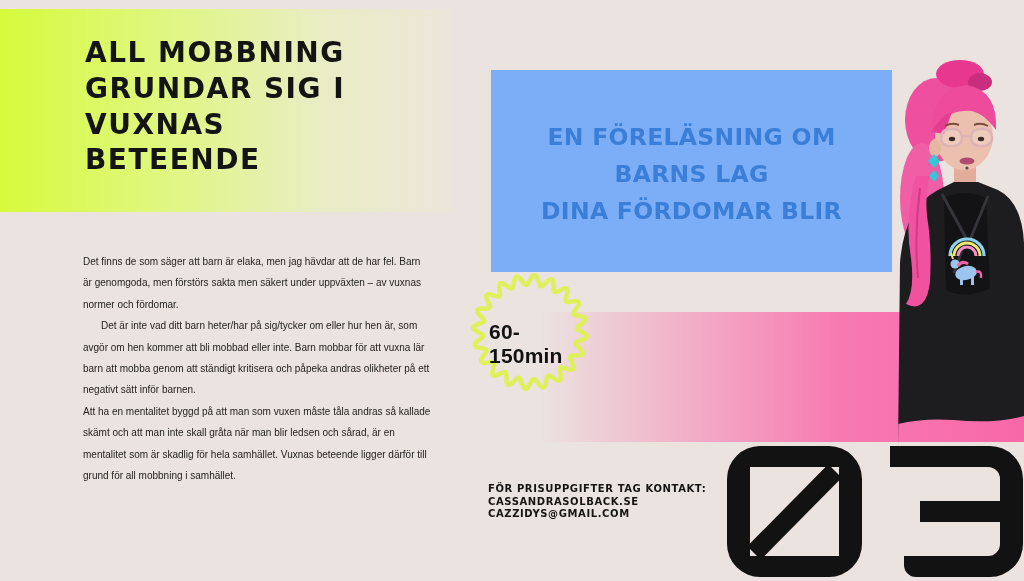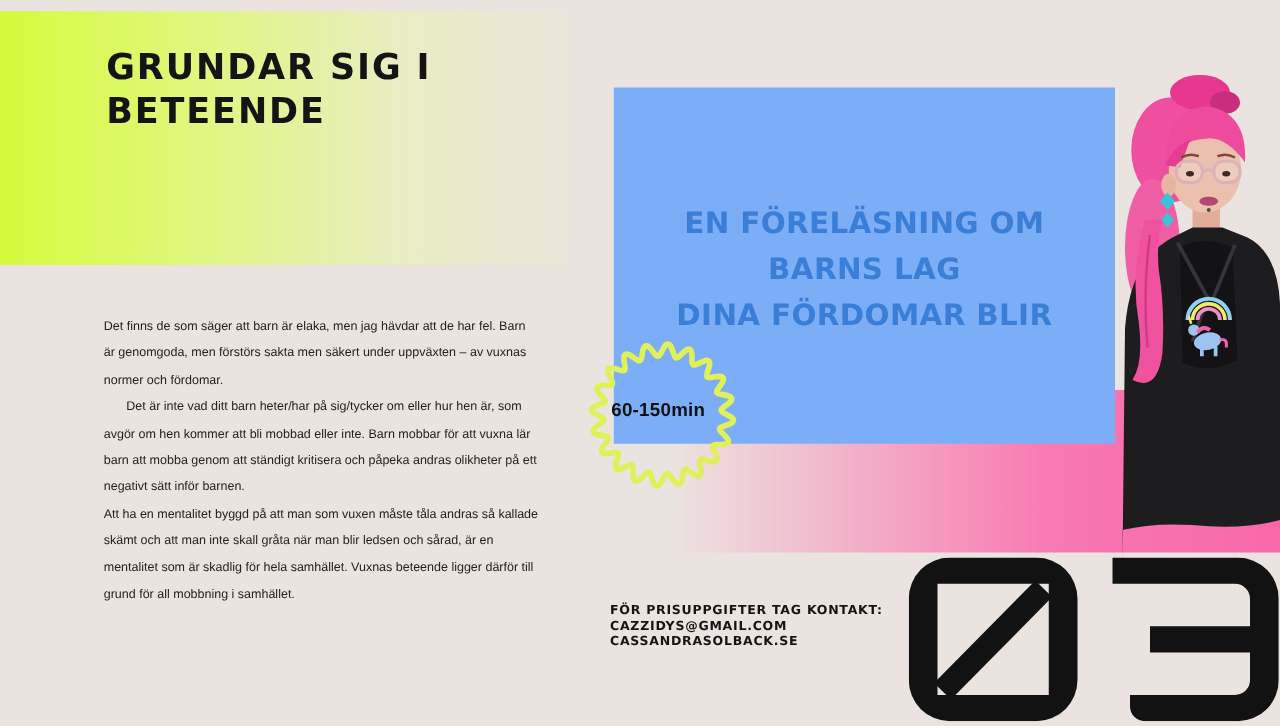--- a/index.html
+++ b/index.html
@@ -16,56 +16,58 @@
     font-family:"DejaVu Sans",sans-serif;font-weight:800;
     font-size:28px;line-height:35px;letter-spacing:1.5px;transform:scaleY(1.02);}
 
   
   #body-copy{left:83px;top:251px;width:348px;color:#242220;
     font-size:10px;line-height:21.4px;}
   #body-copy p{margin:0;}
   #body-copy p.indent{text-indent:18px;}
 
   
-  #blue-box{left:491px;top:70px;width:401px;height:285px;background:#7caef7;
+  #blue-box{left:491px;top:70px;width:401px;height:202px;background:#7caef7;
     display:flex;flex-direction:column;justify-content:center;align-items:center;
     padding-top:6px;box-sizing:border-box;}
   #blue-box .bline{color:#3b7ed7;font-family:"DejaVu Sans",sans-serif;
     font-weight:700;font-size:23.5px;line-height:37px;letter-spacing:0.3px;
     white-space:nowrap;text-align:center;}
 
   
   #pink-block{left:540px;top:312px;width:484px;height:130px;
     background:linear-gradient(90deg,rgba(248,104,168,0) 0%,rgba(248,134,180,.55) 30%,#f879b1 62%,#f868a8 100%);}
 
   
   #starburst{left:470px;top:272px;width:120px;height:120px;}
   #duration-label{left:489px;top:320px;width:92px;color:#111;
-    font-weight:700;font-size:15px;letter-spacing:0.2px;}
+    font-weight:700;font-size:21px;letter-spacing:0.2px;}
 
   
   #contact{left:488px;top:483px;color:#161412;
     font-family:"DejaVu Sans",sans-serif;font-weight:700;
     font-size:10px;line-height:12.5px;letter-spacing:0.6px;}
 
   
   #page-number-svg{left:727px;top:446px;width:296px;height:131px;}
 
   
   #photo{left:884px;top:58px;width:140px;height:390px;}
 </style>
 </head>
 <body>
 
 <div class="abs" id="lime-block"></div>
 
 <div class="abs" id="pink-block"></div>
 
 <div class="abs" id="title">
+  <div>ALL MOBBNING</div>
   <div>GRUNDAR SIG I</div>
+  <div>VUXNAS</div>
   <div>BETEENDE</div>
 </div>
 
 <div class="abs" id="body-copy">
   <p>Det finns de som säger att barn är elaka, men jag hävdar att de har fel. Barn är genomgoda, men förstörs sakta men säkert under uppväxten – av vuxnas normer och fördomar.</p>
   <p class="indent">Det är inte vad ditt barn heter/har på sig/tycker om eller hur hen är, som avgör om hen kommer att bli mobbad eller inte. Barn mobbar för att vuxna lär barn att mobba genom att ständigt kritisera och påpeka andras olikheter på ett negativt sätt inför barnen.</p>
   <p>Att ha en mentalitet byggd på att man som vuxen måste tåla andras så kallade skämt och att man inte skall gråta när man blir ledsen och sårad, är en mentalitet som är skadlig för hela samhället. Vuxnas beteende ligger därför till grund för all mobbning i samhället.</p>
 </div>
 
 <div class="abs" id="blue-box">
@@ -74,22 +76,22 @@
   <div class="bline">DINA FÖRDOMAR BLIR</div>
 </div>
 
 <svg class="abs" id="starburst" viewBox="0 0 120 120">
   <polygon id="starburst-path" points="112.0,60.0 114.5,61.4 116.3,62.9 116.8,64.5 116.0,65.9 114.0,67.1 111.4,68.1 108.7,69.0 106.6,69.9 105.7,71.0 106.0,72.3 107.5,74.1 109.5,76.1 111.4,78.2 112.6,80.2 112.7,81.8 111.5,82.9 109.2,83.5 106.3,83.6 103.5,83.6 101.3,83.8 100.1,84.6 100.0,86.0 100.8,88.0 102.1,90.6 103.2,93.2 103.8,95.4 103.3,97.0 101.9,97.7 99.5,97.5 96.8,96.8 94.1,95.9 91.9,95.4 90.5,95.7 90.0,97.0 90.1,99.3 90.6,102.1 90.9,104.9 90.7,107.2 89.8,108.6 88.2,108.8 86.0,107.9 83.6,106.3 81.3,104.7 79.4,103.5 78.0,103.4 77.1,104.5 76.5,106.7 76.1,109.5 75.5,112.3 74.6,114.4 73.3,115.4 71.7,115.1 69.9,113.6 68.1,111.4 66.5,109.1 65.0,107.4 63.7,106.9 62.5,107.6 61.3,109.5 60.0,112.0 58.6,114.5 57.1,116.3 55.5,116.8 54.1,116.0 52.9,114.0 51.9,111.4 51.0,108.7 50.1,106.6 49.0,105.7 47.7,106.0 45.9,107.5 43.9,109.5 41.8,111.4 39.8,112.6 38.2,112.7 37.1,111.5 36.5,109.2 36.4,106.3 36.4,103.5 36.2,101.3 35.4,100.1 34.0,100.0 32.0,100.8 29.4,102.1 26.8,103.2 24.6,103.8 23.0,103.3 22.3,101.9 22.5,99.5 23.2,96.8 24.1,94.1 24.6,91.9 24.3,90.5 23.0,90.0 20.7,90.1 17.9,90.6 15.1,90.9 12.8,90.7 11.4,89.8 11.2,88.2 12.1,86.0 13.7,83.6 15.3,81.3 16.5,79.4 16.6,78.0 15.5,77.1 13.3,76.5 10.5,76.1 7.7,75.5 5.6,74.6 4.6,73.3 4.9,71.7 6.4,69.9 8.6,68.1 10.9,66.5 12.6,65.0 13.1,63.7 12.4,62.5 10.5,61.3 8.0,60.0 5.5,58.6 3.7,57.1 3.2,55.5 4.0,54.1 6.0,52.9 8.6,51.9 11.3,51.0 13.4,50.1 14.3,49.0 14.0,47.7 12.5,45.9 10.5,43.9 8.6,41.8 7.4,39.8 7.3,38.2 8.5,37.1 10.8,36.5 13.7,36.4 16.5,36.4 18.7,36.2 19.9,35.4 20.0,34.0 19.2,32.0 17.9,29.4 16.8,26.8 16.2,24.6 16.7,23.0 18.1,22.3 20.5,22.5 23.2,23.2 25.9,24.1 28.1,24.6 29.5,24.3 30.0,23.0 29.9,20.7 29.4,17.9 29.1,15.1 29.3,12.8 30.2,11.4 31.8,11.2 34.0,12.1 36.4,13.7 38.7,15.3 40.6,16.5 42.0,16.6 42.9,15.5 43.5,13.3 43.9,10.5 44.5,7.7 45.4,5.6 46.7,4.6 48.3,4.9 50.1,6.4 51.9,8.6 53.5,10.9 55.0,12.6 56.3,13.1 57.5,12.4 58.7,10.5 60.0,8.0 61.4,5.5 62.9,3.7 64.5,3.2 65.9,4.0 67.1,6.0 68.1,8.6 69.0,11.3 69.9,13.4 71.0,14.3 72.3,14.0 74.1,12.5 76.1,10.5 78.2,8.6 80.2,7.4 81.8,7.3 82.9,8.5 83.5,10.8 83.6,13.7 83.6,16.5 83.8,18.7 84.6,19.9 86.0,20.0 88.0,19.2 90.6,17.9 93.2,16.8 95.4,16.2 97.0,16.7 97.7,18.1 97.5,20.5 96.8,23.2 95.9,25.9 95.4,28.1 95.7,29.5 97.0,30.0 99.3,29.9 102.1,29.4 104.9,29.1 107.2,29.3 108.6,30.2 108.8,31.8 107.9,34.0 106.3,36.4 104.7,38.7 103.5,40.6 103.4,42.0 104.5,42.9 106.7,43.5 109.5,43.9 112.3,44.5 114.4,45.4 115.4,46.7 115.1,48.3 113.6,50.1 111.4,51.9 109.1,53.5 107.4,55.0 106.9,56.3 107.6,57.5 109.5,58.7 112.0,60.0" fill="none" stroke="#dff05a" stroke-width="4.5" stroke-linejoin="round"></polygon>
 </svg>
 <div class="abs" id="duration-label">60-150min</div>
 
 <div class="abs" id="contact">
   <div>FÖR PRISUPPGIFTER TAG KONTAKT:</div>
+  <div>CASSANDRASOLBACK.SE</div>
   <div>CAZZIDYS@GMAIL.COM</div>
-  <div>CASSANDRASOLBACK.SE</div>
 </div>
 
 <svg class="abs" id="page-number-svg" viewBox="0 0 296 131" aria-hidden="false">
 
   <path fill="#121212" fill-rule="evenodd" d="M33,0 H102 A33,33 0 0 1 135,33 V98 A33,33 0 0 1 102,131 H33 A33,33 0 0 1 0,98 V33 A33,33 0 0 1 33,0 Z
        M23,21 H112 V110 H23 Z"></path>
   <line x1="27" y1="107" x2="108" y2="25" stroke="#121212" stroke-width="19"></line>
 
   <path fill="#121212" d="M163,0 H263 A33,33 0 0 1 296,33 V98 A33,33 0 0 1 263,131 H189 A12,12 0 0 1 177,119 V110 H261 A12,12 0 0 0 273,98 V76 H193 V55 H273 V33 A12,12 0 0 0 261,21 H163 Z"></path>
 </svg>

